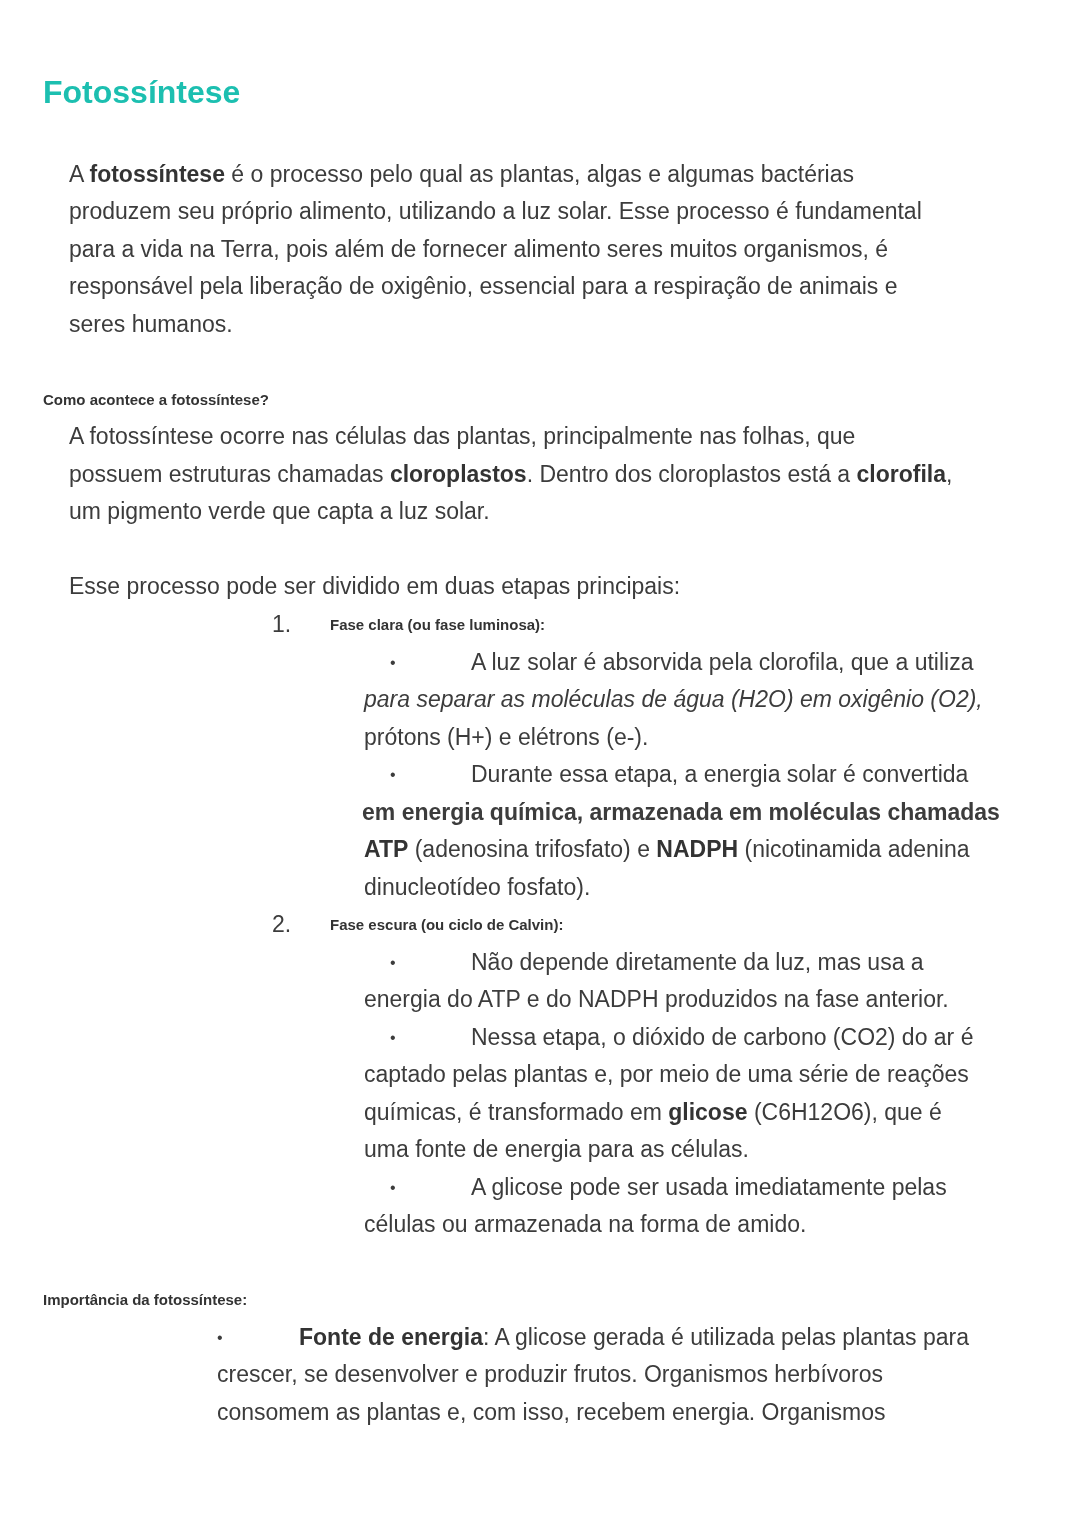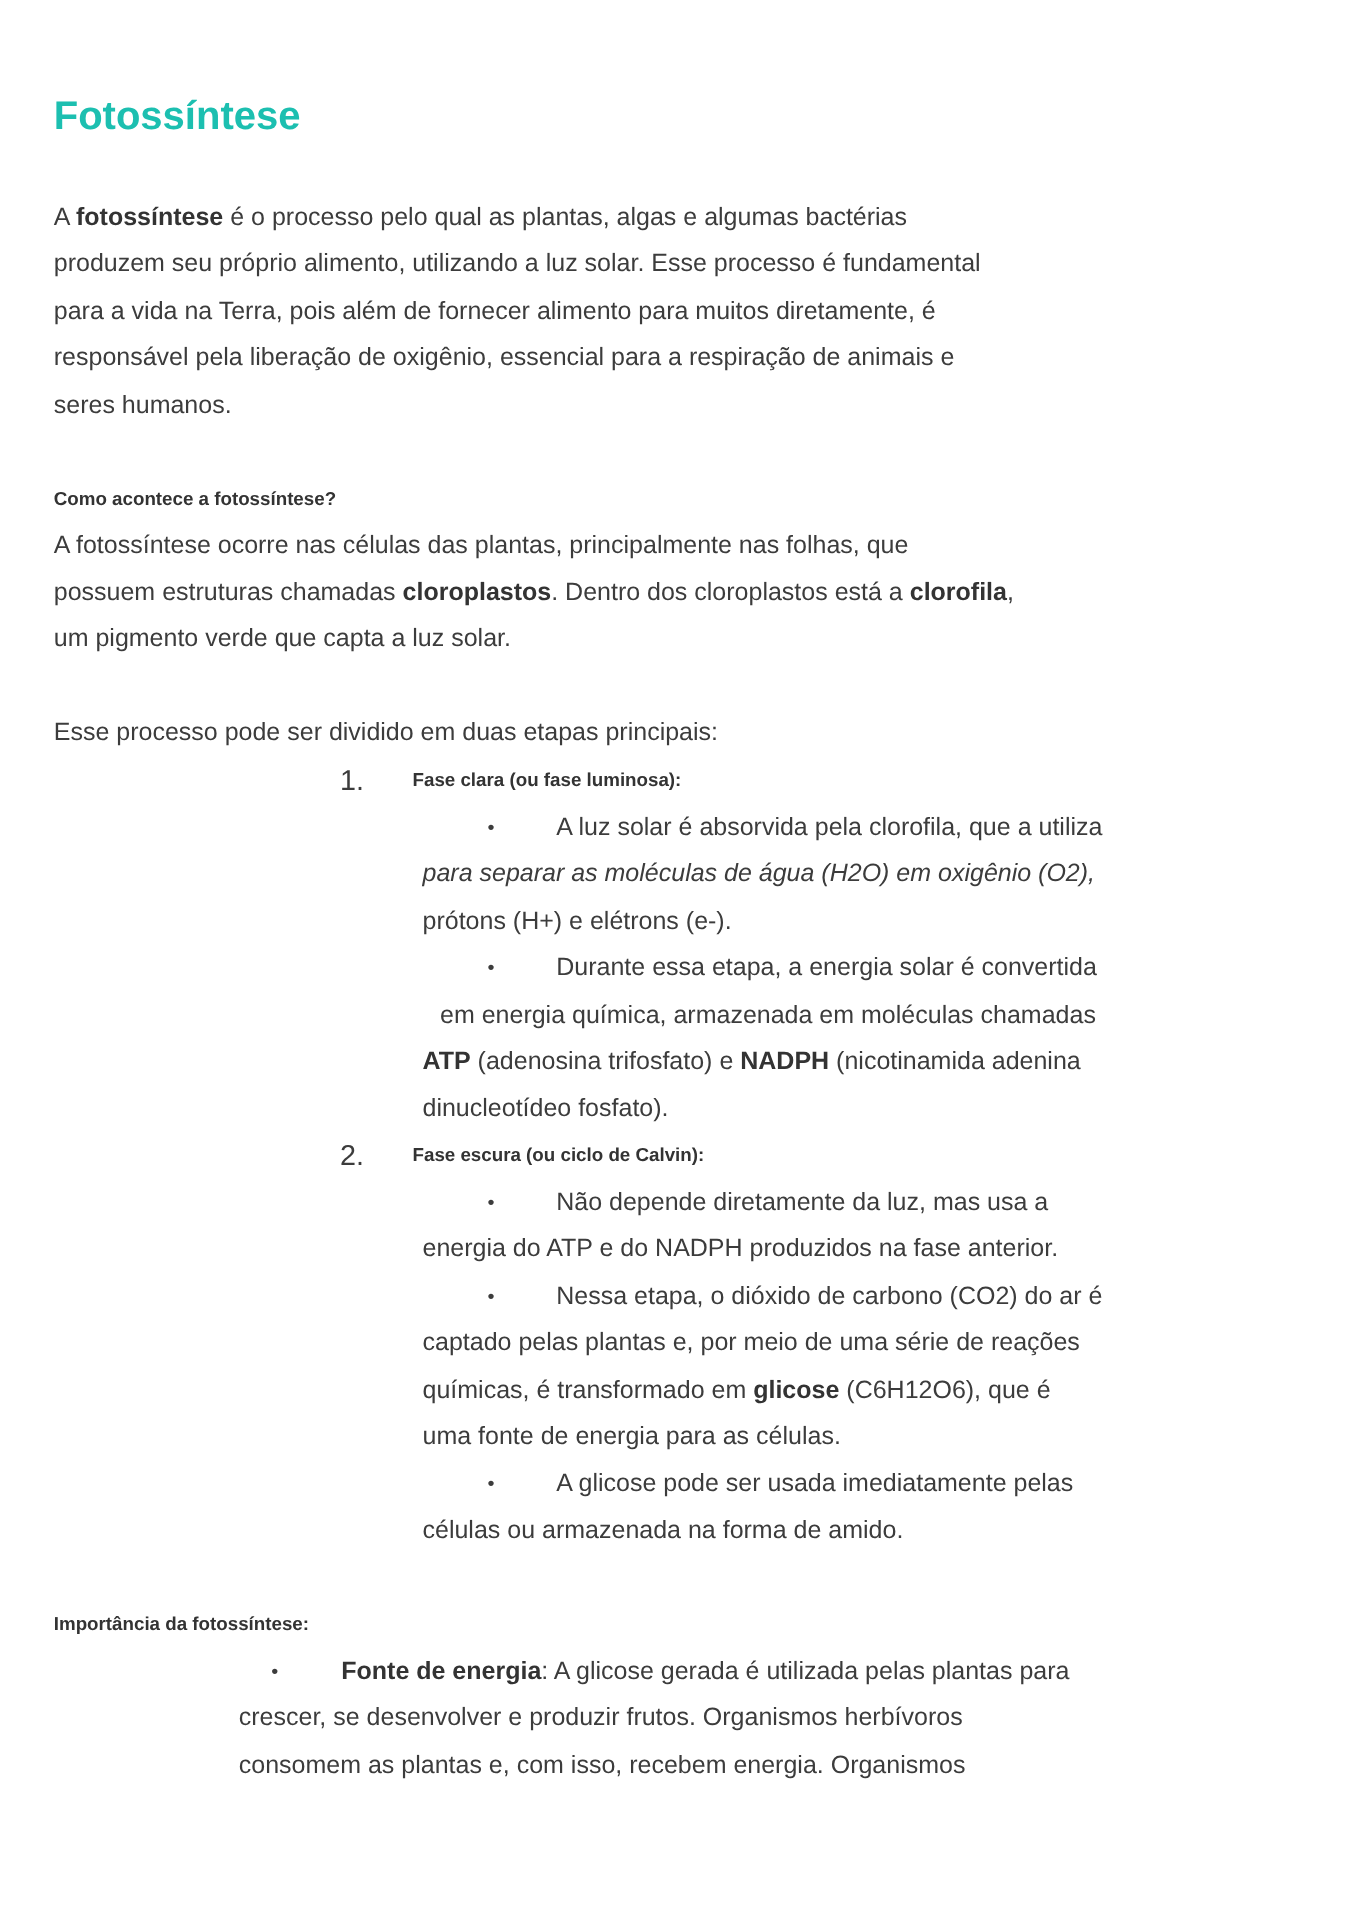--- a/index.html
+++ b/index.html
@@ -26,24 +26,25 @@
       left: 43px;
       top: 72px;
       margin: 0;
       font-size: 32px;
       font-weight: bold;
       color: #1cbfb0;
       line-height: 40px;
     }
     .line {
       position: absolute;
-      font-size: 20px;
+      font-size: 23px;
       line-height: 37.5px;
       white-space: nowrap;
       color: #3c3c3c;
+      margin-left: 26px;
     }
     .b { font-weight: bold; color: #333333; }
     .heading {
       position: absolute;
       font-size: 15px;
       font-weight: bold;
       color: #333333;
       line-height: 37.5px;
       white-space: nowrap;
     }
@@ -62,42 +63,42 @@
   </style>
 </head>
 <body>
 
 <div class="page">
 
   <h1 class="title">Fotossíntese</h1>
 
   <div class="line" style="left:43px; top:156px;"><span>A </span><span class="b">fotossíntese</span><span> é o processo pelo qual as plantas, algas e algumas bactérias</span></div>
   <div class="line" style="left:43px; top:193px;">produzem seu próprio alimento, utilizando a luz solar. Esse processo é fundamental</div>
-  <div class="line" style="left:43px; top:231px;">para a vida na Terra, pois além de fornecer alimento para muitos diretamente, é</div>
+  <div class="line" style="left:43px; top:231px;">para a vida na Terra, pois além de fornecer alimento seres muitos organismos, é</div>
   <div class="line" style="left:43px; top:268px;">responsável pela liberação de oxigênio, essencial para a respiração de animais e</div>
   <div class="line" style="left:43px; top:306px;">seres humanos.</div>
 
   <div class="heading" style="left:43px; top:381px;">Como acontece a fotossíntese?</div>
   <div class="line" style="left:43px; top:418px;">A fotossíntese ocorre nas células das plantas, principalmente nas folhas, que</div>
   <div class="line" style="left:43px; top:456px;"><span>possuem estruturas chamadas </span><span class="b">cloroplastos</span><span>. Dentro dos cloroplastos está a </span><span class="b">clorofila</span><span>,</span></div>
   <div class="line" style="left:43px; top:493px;">um pigmento verde que capta a luz solar.</div>
 
   <div class="line" style="left:43px; top:568px;">Esse processo pode ser dividido em duas etapas principais:</div>
 
   <div class="num" style="left:272px; top:606px;">1.</div>
   <div class="heading" style="left:330px; top:606px;">Fase clara (ou fase luminosa):</div>
 
   <div class="bullet" style="left:390px; top:644px;">•</div>
   <div class="line" style="left:445px; top:644px;">A luz solar é absorvida pela clorofila, que a utiliza</div>
   <div class="line" style="left:338px; top:681px;font-style:italic;">para separar as moléculas de água (H2O) em oxigênio (O2),</div>
   <div class="line" style="left:338px; top:719px;text-align:right;">prótons (H+) e elétrons (e-).</div>
 
   <div class="bullet" style="left:390px; top:756px;">•</div>
   <div class="line" style="left:445px; top:756px;">Durante essa etapa, a energia solar é convertida</div>
-  <div class="line" style="left:352px; top:794px;">em energia química, armazenada em moléculas chamadas</div>
+  <div class="line" style="left:336px; top:794px;font-weight:bold;">em energia química, armazenada em moléculas chamadas</div>
   <div class="line" style="left:338px; top:831px;"><span class="b">ATP</span><span> (adenosina trifosfato) e </span><span class="b">NADPH</span><span> (nicotinamida adenina</span></div>
   <div class="line" style="left:338px; top:869px;">dinucleotídeo fosfato).</div>
 
   <div class="num" style="left:272px; top:906px;">2.</div>
   <div class="heading" style="left:330px; top:906px;">Fase escura (ou ciclo de Calvin):</div>
 
   <div class="bullet" style="left:390px; top:944px;">•</div>
   <div class="line" style="left:445px; top:944px;">Não depende diretamente da luz, mas usa a</div>
   <div class="line" style="left:338px; top:981px;">energia do ATP e do NADPH produzidos na fase anterior.</div>
 

